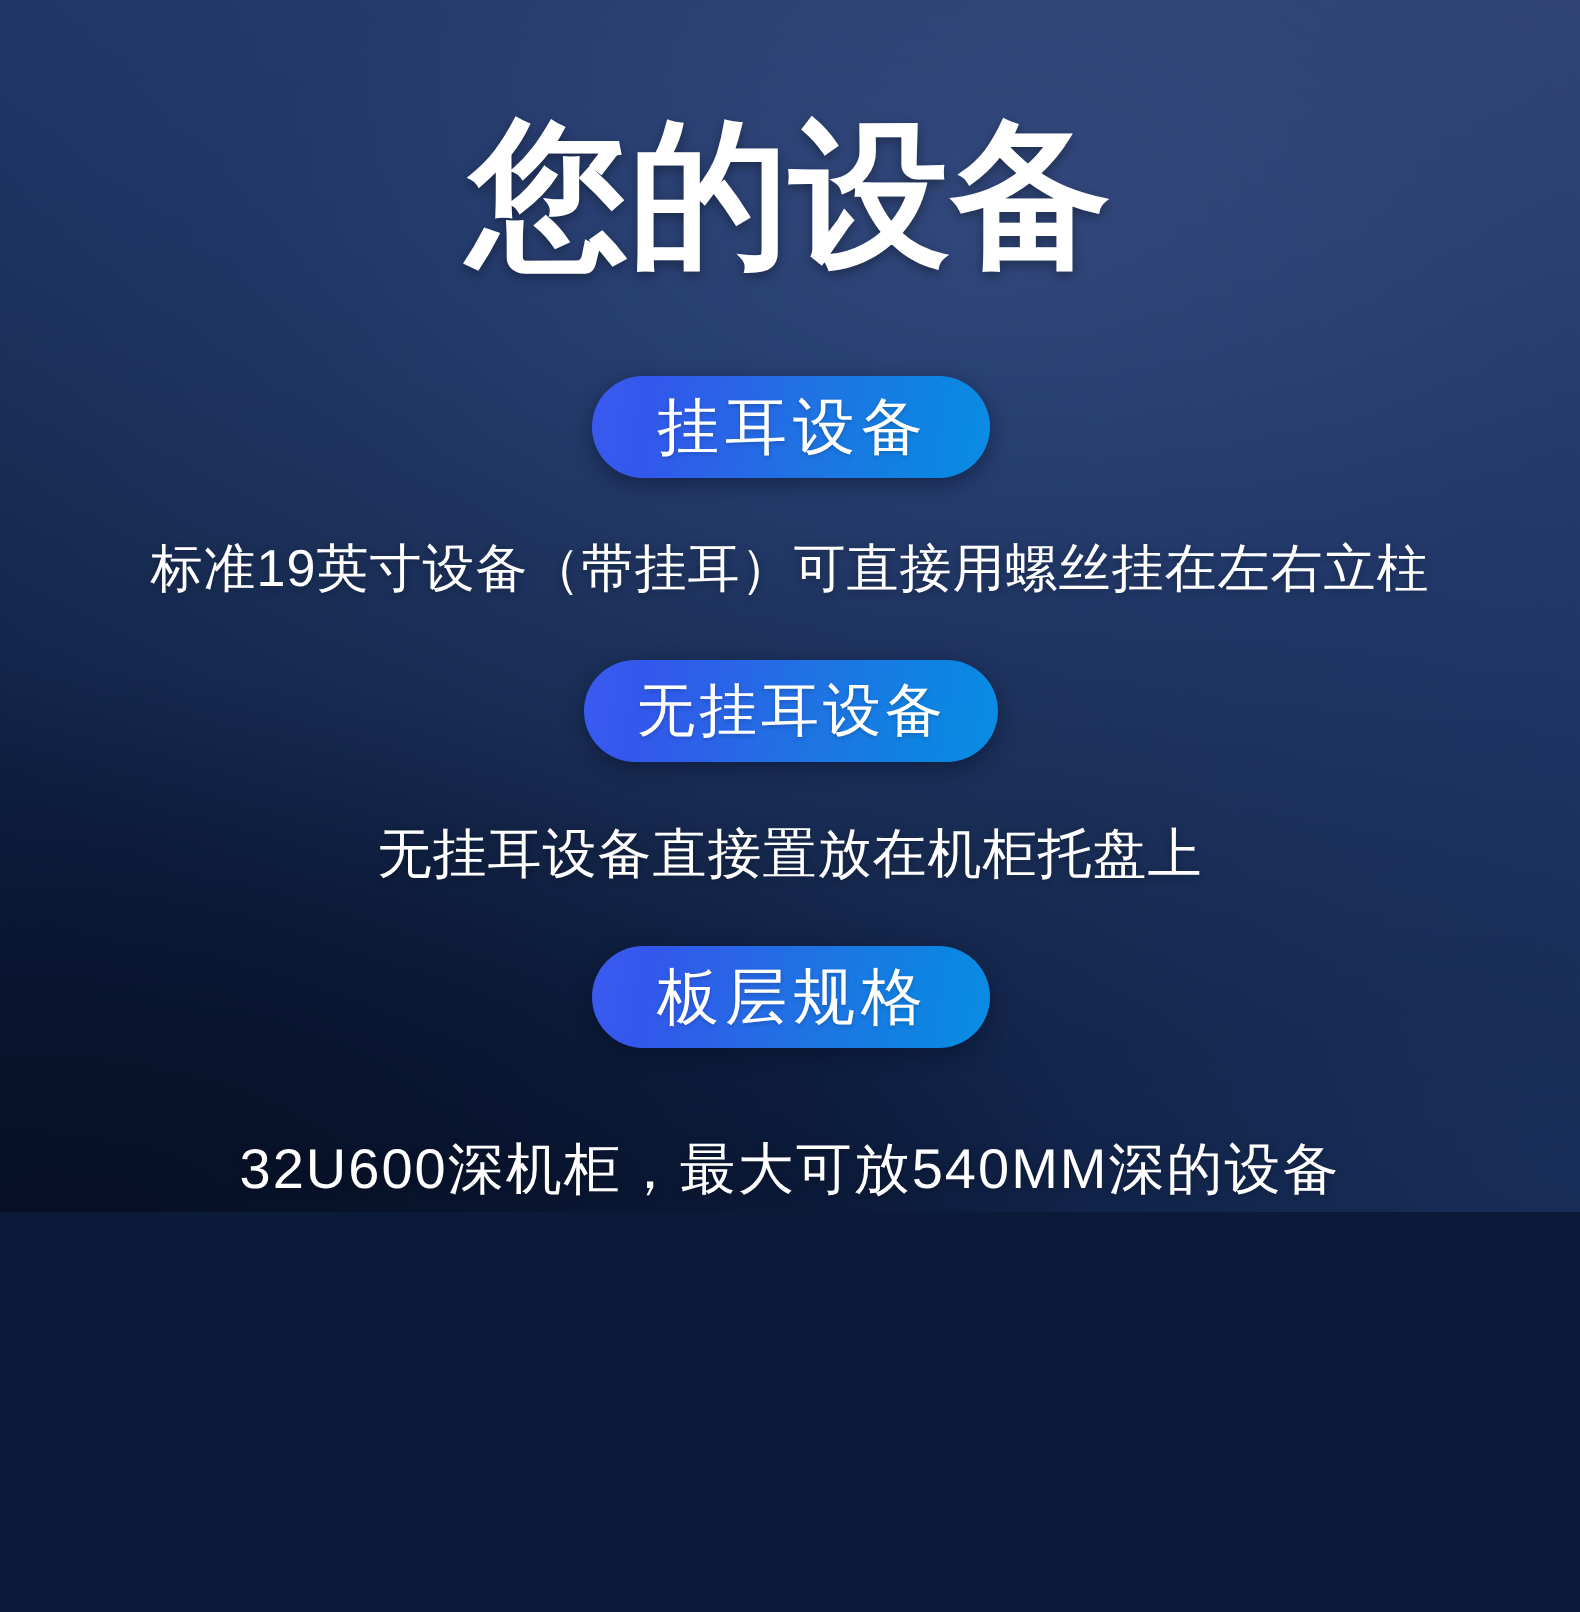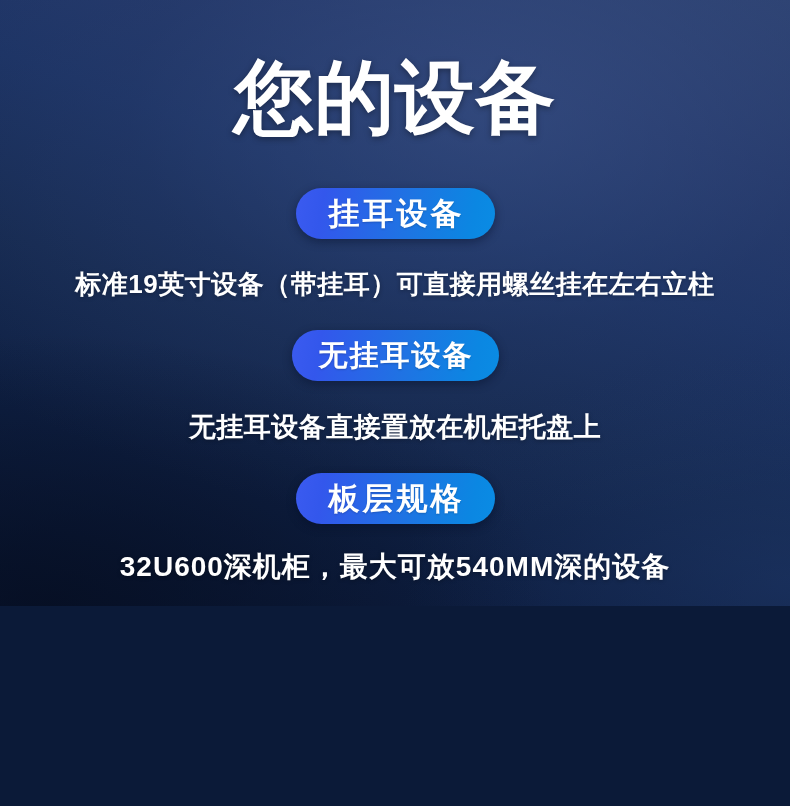--- a/index.html
+++ b/index.html
@@ -69,51 +69,51 @@
 
   
   .section {
     width: 100%;
     display: flex;
     flex-direction: column;
     align-items: center;
   }
   .section-1 { margin-top: 50px; }
   .section-2 { margin-top: 28px; }
-  .section-3 { margin-top: 28px; }
+  .section-3 { margin-top: 28px; gap: 18px; }
 
   .badge {
     display: inline-flex;
     align-items: center;
     justify-content: center;
     height: 51px;
     padding: 0 30px;
     border-radius: 999px;
     background: linear-gradient(100deg, #3b5bf0 0%, #3357ec 14%, #1f73e3 55%, #0b87e2 88%, #0a8ce4 100%);
     color: #ffffff;
     font-size: 31px;
-    font-weight: 700;
+    font-weight: 400;
     letter-spacing: 3px;
     text-indent: 3px;
     box-shadow: 0 3px 10px rgba(4,14,38,0.45);
     white-space: nowrap;
     text-shadow: 0 1px 2px rgba(0,0,0,0.18);
   }
   .badge.wide {
     font-size: 29px;
     letter-spacing: 2px;
     text-indent: 2px;
     padding: 0 25px;
   }
 
   .caption {
     margin-top: 28px;
     color: #ffffff;
     font-size: 27px;
-    font-weight: 700;
+    font-weight: 400;
     letter-spacing: 0.5px;
     text-align: left;
     white-space: nowrap;
     text-shadow: 0 1px 4px rgba(0,0,0,0.30);
   }
   .caption.c1 { font-size: 26px; }
   .caption.c3 { margin-top: 24px; font-size: 28px; letter-spacing: 1px; }
 </style>
 </head>
 <body>

